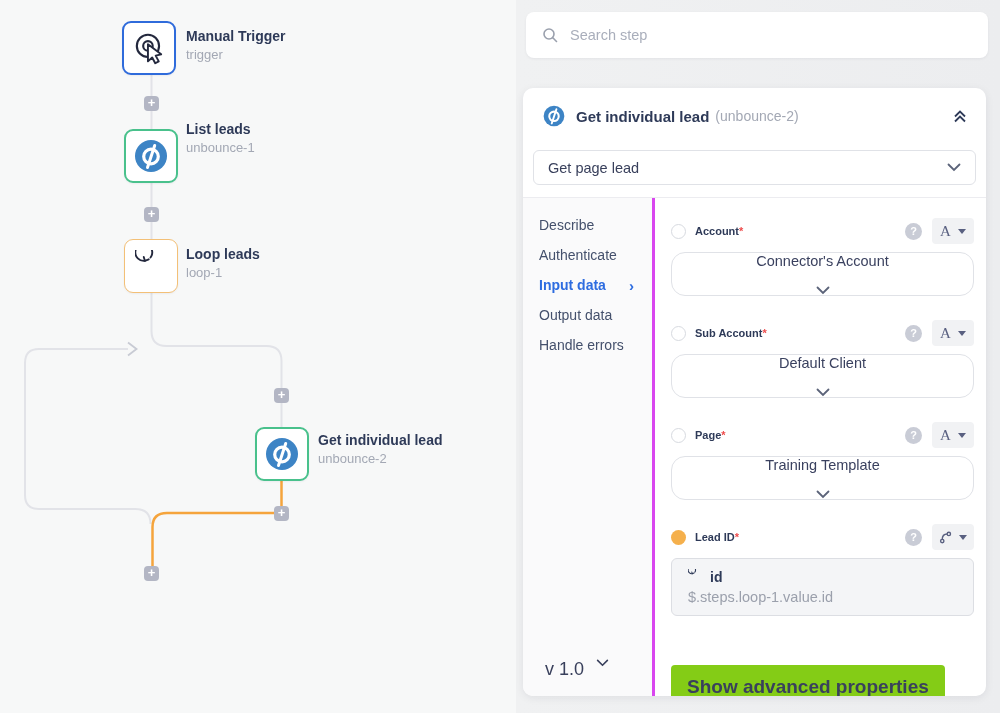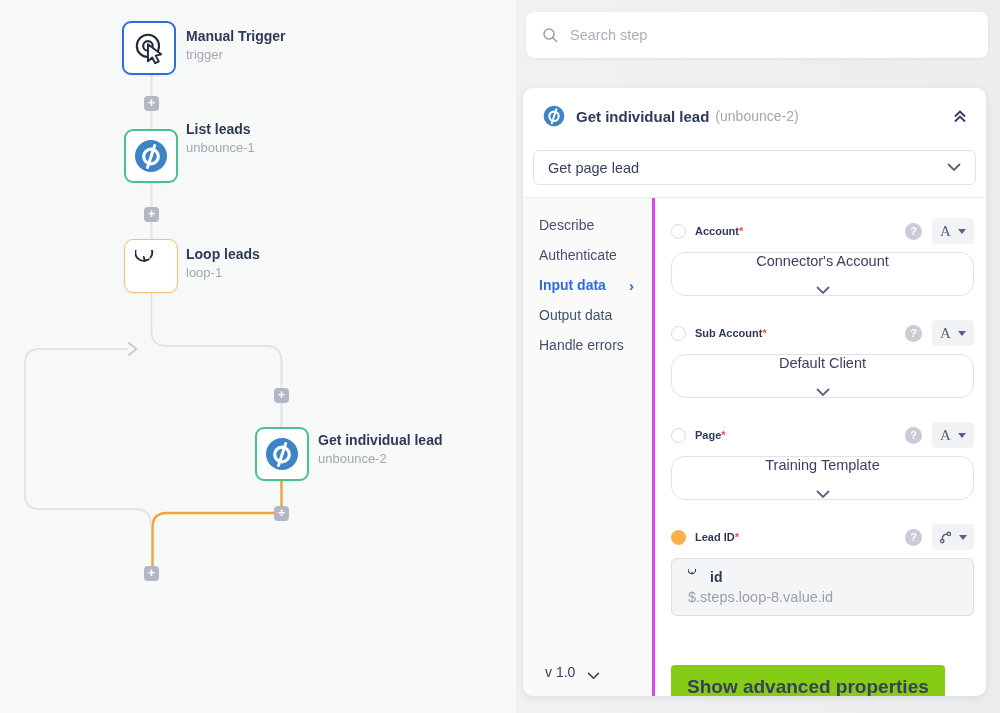--- a/index.html
+++ b/index.html
@@ -62,22 +62,22 @@
   .op-select .chev { margin-left:auto; display:flex; }
 
   .card-body { flex:1; display:flex; border-top:1px solid #ececf0; margin-top:12px; min-height:0; }
   .nav-col { width:132px; flex:none; background:#fafafb; border-right:3px solid #d946ef;
     padding-top:12px; position:relative; border-radius:0 0 0 10px; }
   .nav-item { height:30px; padding:0 18px 0 16px; font-size:14px; color:#44506c; display:flex;
     align-items:center; cursor:pointer; }
   .nav-item.active { color:#2d6ce0; font-weight:700; }
   .nav-arrow::before { content:"\203A"; font-size:15px; }
   .nav-arrow { margin-left:auto; color:#2d6ce0; }
-  .version { position:absolute; left:22px; bottom:16px; display:flex; align-items:flex-end; gap:12px;
-    font-size:14px; color:#39405c; cursor:pointer; }
+  .version { position:absolute; left:22px; bottom:16px; display:flex; align-items:flex-start; gap:12px;
+    font-size:18px; color:#39405c; cursor:pointer; }
 
   .form-col { flex:1; padding:20px 12px 0 16px; overflow:hidden; }
   .field { margin-bottom:24px; }
   .field-head { display:flex; align-items:center; height:26px; margin-bottom:8px; }
   .radio { width:15px; height:15px; border:1.5px solid #d7dae0; border-radius:50%; background:#fff;
     flex:none; cursor:pointer; }
   .dot-filled { width:15px; height:15px; border-radius:50%; background:#f5b04c; flex:none; }
   .f-label { margin-left:9px; font-size:11px; font-weight:700; color:#2e3a58; }
   .req { color:#ee4b4b; font-weight:700; }
   .help { margin-left:auto; width:17px; height:17px; border-radius:50%; background:#c9ccd6;
@@ -303,20 +303,20 @@
           </span>
         </div>
         <div class="json-box">
           <div class="json-row1">
             <svg width="14" height="14" viewBox="0 0 34 34" fill="none" stroke="#2e3a58" stroke-width="2.6" stroke-linecap="round">
               <path d="M10.5,11.5 A9,9 0 1 1 16.5,8"></path>
               <path d="M10.5,11.5 L9.3,7.4 M10.5,11.5 L14.6,9.9"></path>
             </svg>
             <span>id</span>
           </div>
-          <div class="json-path">$.steps.loop-8.value.id</div>
+          <div class="json-path">$.steps.loop-1.value.id</div>
         </div>
       </div>
 
       <button class="adv-btn">Show advanced properties</button>
     </div>
   </div>
 </div>
 
 </body></html>

